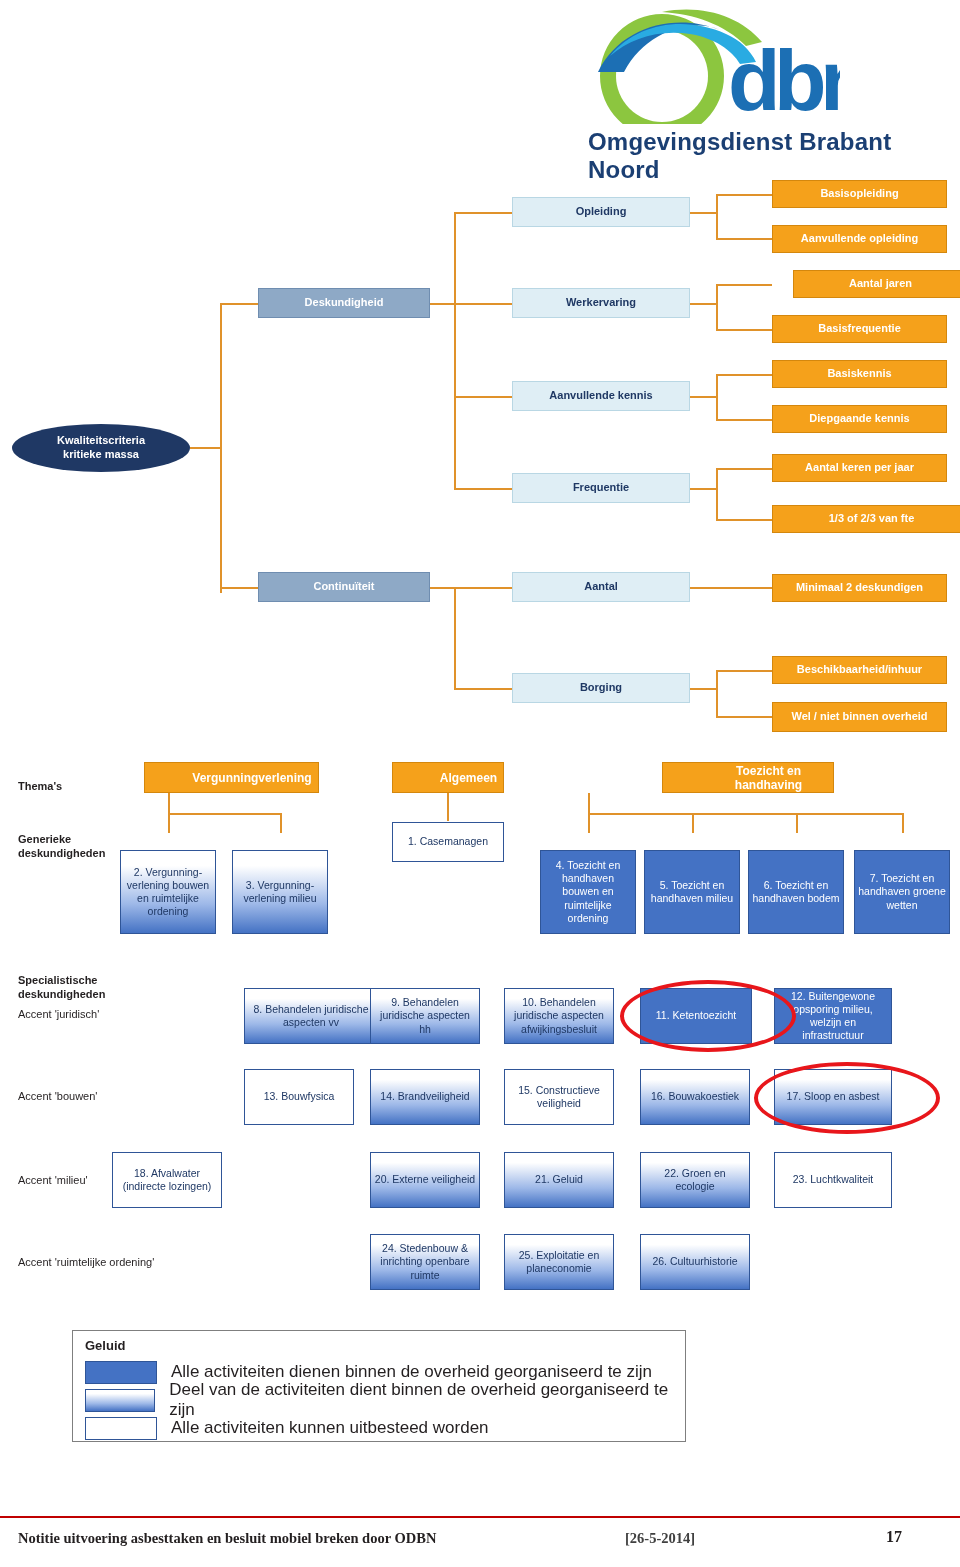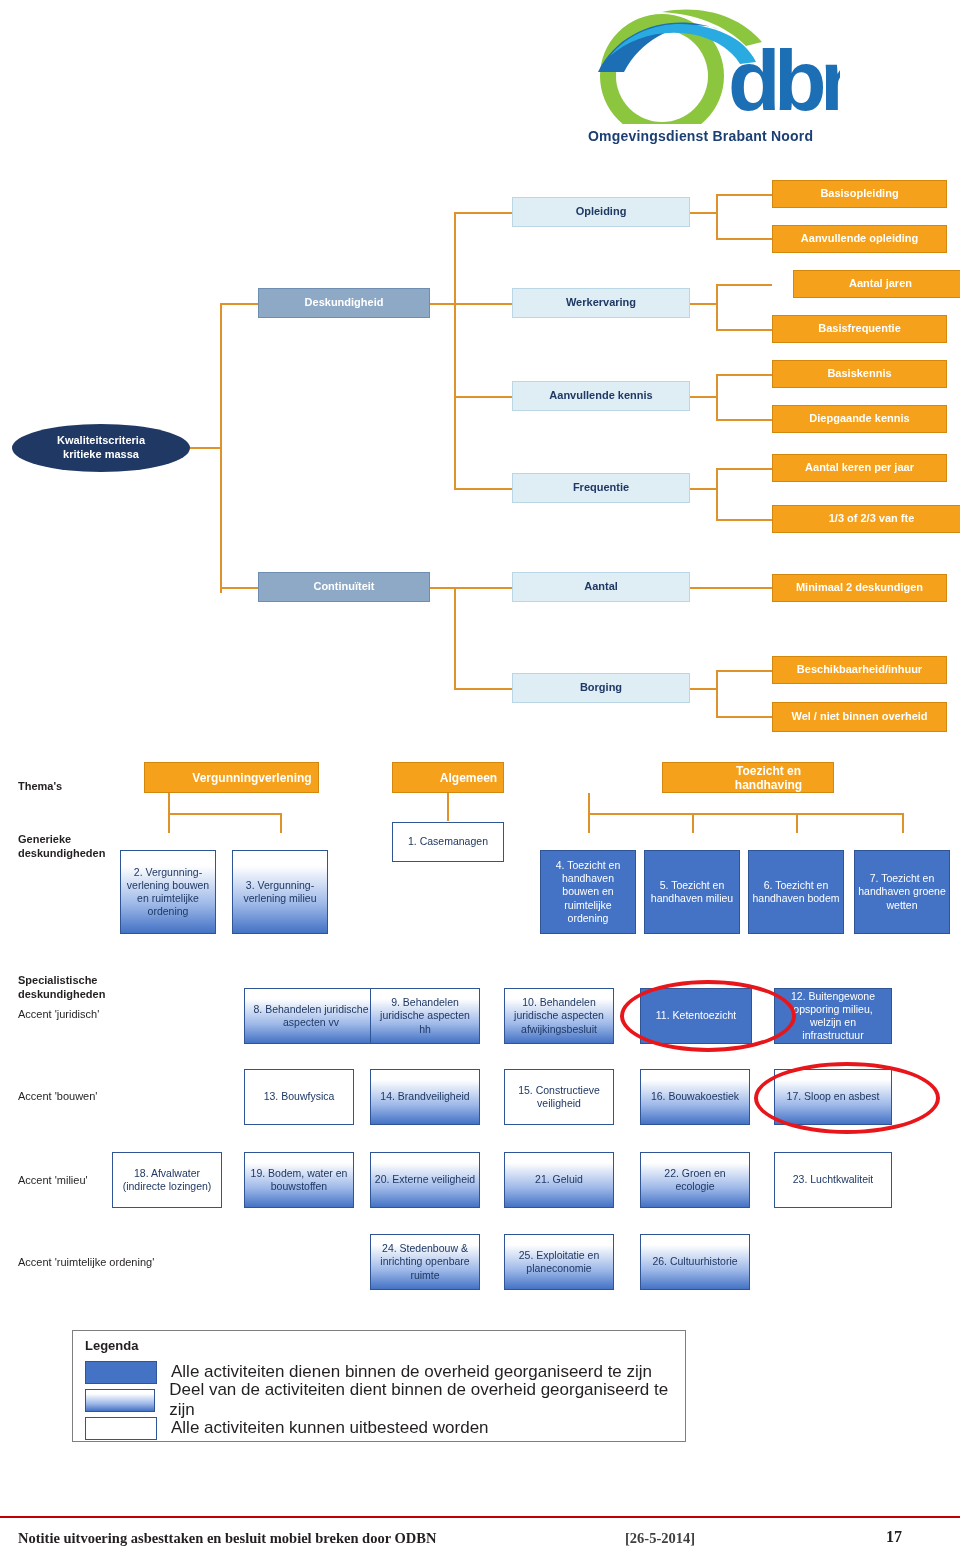--- a/index.html
+++ b/index.html
@@ -9,21 +9,21 @@
     background:#ffffff;
     font-family:"Liberation Sans", sans-serif;
     color:#231f20;
     overflow:hidden;
   }
   .page { position:relative; width:960px; height:1567px; }
 
   
   .logo { position:absolute; left:576px; top:6px; width:380px; height:158px; }
   .logo-mark { position:absolute; left:14px; top:0px; width:250px; height:118px; }
-  .logo-text { position:absolute; left:12px; top:122px; font-size:14px; font-weight:bold;
+  .logo-text { position:absolute; left:12px; top:122px; font-size:24px; font-weight:bold;
                color:#1b3f73; letter-spacing:0.2px; }
 
   
   .box { position:absolute; display:flex; align-items:center; justify-content:center;
          text-align:center; font-size:11px; font-weight:bold; line-height:1.2; }
   .b-blue-dark { background:#8ea9c6; border:1px solid #6f8db0; color:#ffffff; }
   .b-lightblue { background:#dfeef5; border:1px solid #b9d7e4; color:#1f3864; }
   .b-orange   { background:#f5a11b; border:1px solid #d4870d; color:#ffffff; }
   .ellipse {
     position:absolute; border-radius:50%; background:#1f3864; color:#ffffff;
@@ -293,23 +293,20 @@
     <span>17. Sloop en asbest</span>
     </div>
 
   <div class="ring" style="left:754px; top:1062px; width:186px; height:72px;"></div>
 
   <div class="rowlabel" style="left:18px; top:1174px; font-weight:normal;">Accent 'milieu'</div>
 
   <div class="cell c-white" style="left:112px; top:1152px; width:110px; height:56px;">
     <span>18. Afvalwater (indirecte lozingen)</span>
     </div>
-  <div class="cell c-grad" style="left:244px; top:1152px; width:110px; height:56px;">
-    <span>19. Bodem, water en bouwstoffen</span>
-    </div>
   <div class="cell c-grad" style="left:370px; top:1152px; width:110px; height:56px;">
     <span>20. Externe veiligheid</span>
     </div>
   <div class="cell c-grad" style="left:504px; top:1152px; width:110px; height:56px;">
     <span>21. Geluid</span>
     </div>
   <div class="cell c-grad" style="left:640px; top:1152px; width:110px; height:56px;">
     <span>22. Groen en ecologie</span>
     </div>
   <div class="cell c-white" style="left:774px; top:1152px; width:118px; height:56px;">
@@ -322,21 +319,21 @@
     <span>24. Stedenbouw &amp; inrichting openbare ruimte</span>
     </div>
   <div class="cell c-grad" style="left:504px; top:1234px; width:110px; height:56px;">
     <span>25. Exploitatie en planeconomie</span>
     </div>
   <div class="cell c-grad" style="left:640px; top:1234px; width:110px; height:56px;">
     <span>26. Cultuurhistorie</span>
     </div>
 
   <div class="legend">
-    <div class="legend-title">Legenda</div>
+    <div class="legend-title">Geluid</div>
     <div class="legend-row" style="top:28px;">
       <div class="legend-sw c-solid2"></div>
       <div class="legend-txt">Alle activiteiten dienen binnen de overheid georganiseerd te zijn</div>
     </div>
     <div class="legend-row" style="top:56px;">
       <div class="legend-sw c-grad"></div>
       <div class="legend-txt">Deel van de activiteiten dient binnen de overheid georganiseerd te zijn</div>
     </div>
     <div class="legend-row" style="top:84px;">
       <div class="legend-sw c-white"></div>

